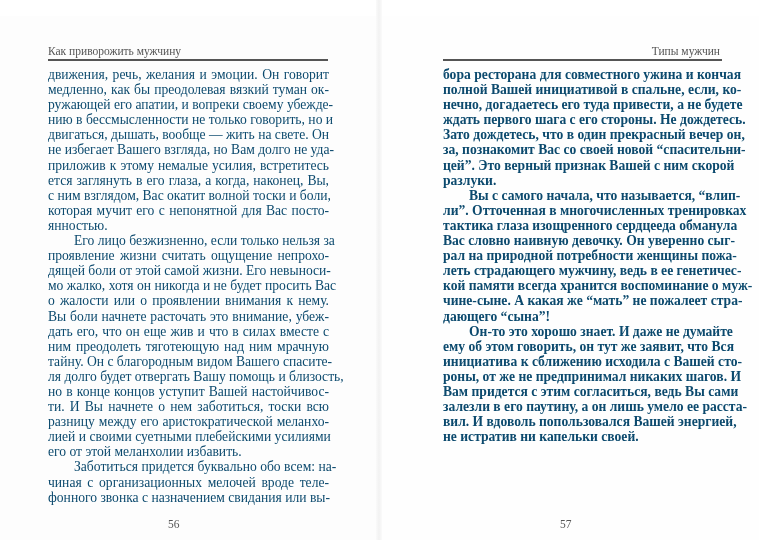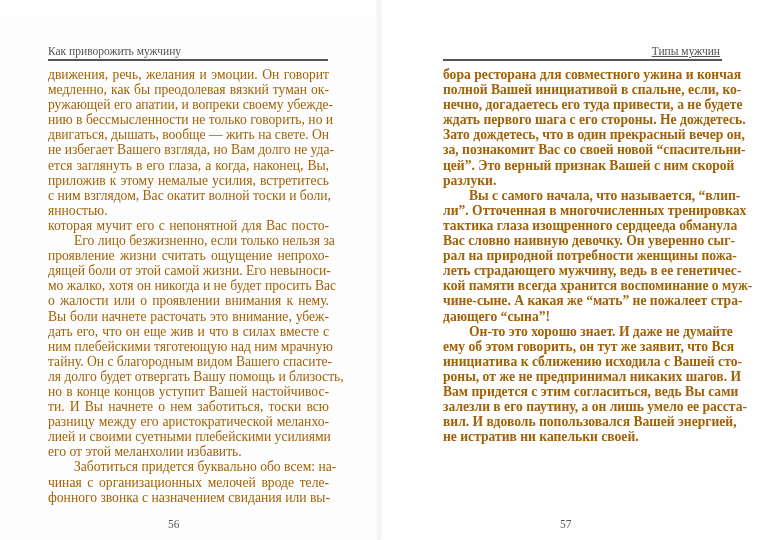--- a/index.html
+++ b/index.html
@@ -7,25 +7,25 @@
     width: 759px; height: 540px; background: #ffffff; overflow: hidden;
     position: relative; font-family: "Liberation Serif", "DejaVu Serif", serif; color: #3a3a3a;
   }
   .page { position: absolute; top: 16px; height: 540px; }
   .page.left { left: 0; width: 379px; background: #fdfdfd; }
   .page.right { left: 379px; width: 380px; background: #fefefe; }
   .gutter { position: absolute; left: 376px; top: 0; width: 6px; height: 540px;
     background: linear-gradient(90deg, #fafafa, #f2f2f2 50%, #fafafa); }
   .running-head { position: absolute; top: 29px; font-size: 11.5px; color: #555; }
   .left .running-head { left: 48px; }
-  .right .running-head { right: 39px; text-align: right; text-decoration: underline; }
+  .right .running-head { right: 39px; text-align: right; }
   .rule { position: absolute; top: 43px; height: 1.5px; background: #555; }
   .left .rule { left: 48px; width: 280px; }
   .right .rule { left: 64px; width: 279px; }
-  .text { position: absolute; top: 51px; font-size: 13.6px; line-height: 15.1px; color: #a16207; }
+  .text { position: absolute; top: 51px; font-size: 13.6px; line-height: 15.1px; color: #0c4a6e; }
   .left .text { left: 48px; width: 281px; }
   .right .text { left: 64px; width: 279px; font-weight: bold; }
   .line { display: block; white-space: nowrap; text-align: justify; text-align-last: justify; height: 15.1px; }
   .line.last { text-align-last: left; }
   .line.indent { padding-left: 26px; }
   .page-number { position: absolute; top: 502px; font-size: 11.5px; color: #555; width: 40px; }
   .left .page-number { left: 168px; }
   .right .page-number { left: 181px; }
 </style>
 </head>
@@ -34,33 +34,33 @@
 <div class="page left">
   <div class="running-head">Как приворожить мужчину</div>
   <div class="rule"></div>
   <div class="text">
     <span class="line">движения, речь, желания и эмоции. Он говорит</span>
     <span class="line">медленно, как бы преодолевая вязкий туман ок-</span>
     <span class="line">ружающей его апатии, и вопреки своему убежде-</span>
     <span class="line">нию в бессмысленности не только говорить, но и</span>
     <span class="line">двигаться, дышать, вообще — жить на свете. Он</span>
     <span class="line">не избегает Вашего взгляда, но Вам долго не уда-</span>
+    <span class="line">приложив к этому немалые усилия, встретитесь</span>
     <span class="line">ется заглянуть в его глаза, а когда, наконец, Вы,</span>
-    <span class="line">приложив к этому немалые усилия, встретитесь</span>
     <span class="line">с ним взглядом, Вас окатит волной тоски и боли,</span>
+    <span class="line">которая мучит его с непонятной для Вас посто-</span>
     <span class="line last">янностью.</span>
-    <span class="line">которая мучит его с непонятной для Вас посто-</span>
     <span class="line indent">Его лицо безжизненно, если только нельзя за</span>
     <span class="line">проявление жизни считать ощущение непрохо-</span>
     <span class="line">дящей боли от этой самой жизни. Его невыноси-</span>
     <span class="line">мо жалко, хотя он никогда и не будет просить Вас</span>
     <span class="line">о жалости или о проявлении внимания к нему.</span>
     <span class="line">Вы боли начнете расточать это внимание, убеж-</span>
     <span class="line">дать его, что он еще жив и что в силах вместе с</span>
-    <span class="line">ним плебейскими тяготеющую над ним мрачную</span>
+    <span class="line">ним преодолеть тяготеющую над ним мрачную</span>
     <span class="line">тайну. Он с благородным видом Вашего спасите-</span>
     <span class="line">ля долго будет отвергать Вашу помощь и близость,</span>
     <span class="line">но в конце концов уступит Вашей настойчивос-</span>
     <span class="line">ти. И Вы начнете о нем заботиться, тоски всю</span>
     <span class="line">разницу между его аристократической меланхо-</span>
     <span class="line">лией и своими суетными плебейскими усилиями</span>
     <span class="line last">его от этой меланхолии избавить.</span>
     <span class="line indent">Заботиться придется буквально обо всем: на-</span>
     <span class="line">чиная с организационных мелочей вроде теле-</span>
     <span class="line">фонного звонка с назначением свидания или вы-</span>

